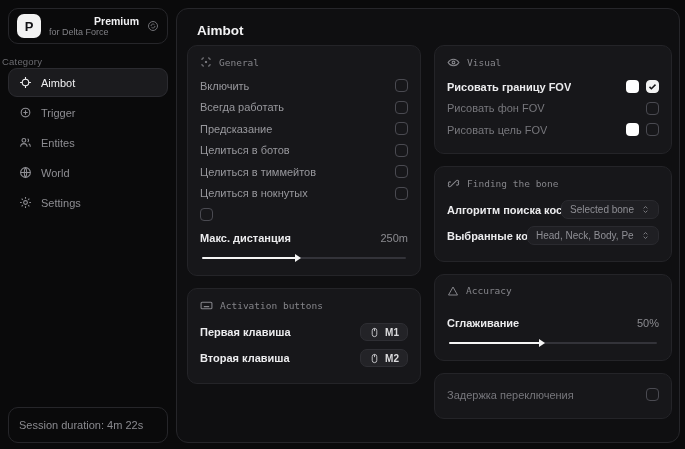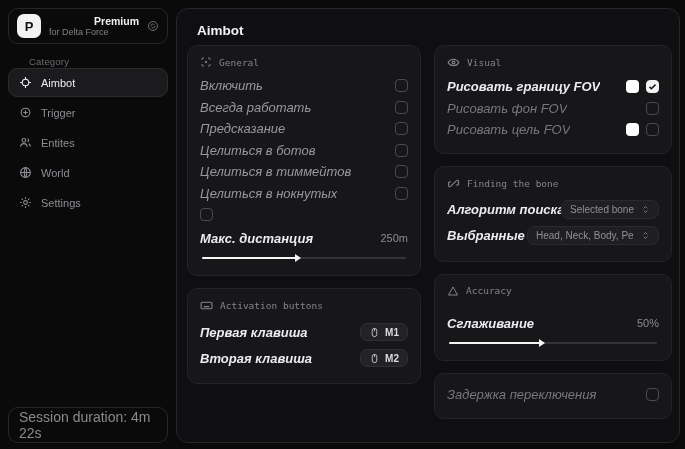--- a/index.html
+++ b/index.html
@@ -20,36 +20,36 @@
   .brand-logo {
     width:24px; height:24px; border-radius:7px; background:#f2f2f2;
     color:#111114; font-weight:700; font-size:13px;
     display:flex; align-items:center; justify-content:center; flex:0 0 auto;
   }
   .brand-text { flex:1; line-height:1.15; }
   .brand-title { font-size:10.5px; font-weight:700; color:#f0f0f2;text-align:right; }
   .brand-sub { font-size:9px; color:#808085; }
   .brand-action { color:#6f6f74; display:flex; }
   .category {
-    position:absolute; left:29px; top:56px;
+    position:absolute; left:2px; top:56px;
     font-size:9.5px; color:#6c6c71; letter-spacing:.2px;
   }
   .menu { position:absolute; left:8px; top:68px; width:160px; display:flex; flex-direction:column; gap:1px; }
   .menu-item {
     height:29px; display:flex; align-items:center; gap:9px;
     padding:0 10px; border-radius:9px; border:1px solid transparent;
     color:#8e8e93; font-size:11px; cursor:default;
   }
   .menu-item.active { background:#1b1b1e; border-color:#2b2b30; color:#f0f0f2; }
   .menu-item .mi { display:flex; color:inherit; }
   .session-card {
     position:absolute; left:8px; bottom:6px; width:160px; height:36px;
     border:1px solid #26262a; border-radius:10px;
     display:flex; align-items:center; padding:0 10px;
-    font-size:14px; color:#8a8a8f;
+    font-size:11px; color:#8a8a8f;
   }
   
   .main {
     position:absolute; left:176px; top:8px; width:504px; height:435px;
     background:#0f0f11; border:1px solid #26262a; border-radius:12px;
     overflow:hidden;
   }
   .page-title { position:absolute; left:20px; top:14px; font-size:13.5px; font-weight:700; color:#f2f2f4; }
   .col { position:absolute; display:flex; flex-direction:column; gap:12px; }
   .col-left  { left:10px;  top:36px; width:234px; }
@@ -59,21 +59,21 @@
     padding:10px 12px 12px;
   }
   .sec-head {
     display:flex; align-items:center; gap:7px;
     font-family:"DejaVu Sans Mono","Liberation Mono",monospace;
     font-size:9.5px; color:#85858a; margin-bottom:7px;
   }
   .sec-head .si { display:flex; color:#85858a; }
   .row { display:flex; align-items:center; justify-content:space-between; min-height:21.5px; }
   .row.tall { min-height:26px; }
-  .lbl { font-size:13px; color:#98989d; white-space:nowrap; overflow:hidden;font-style:italic; }
+  .lbl { font-size:11px; color:#98989d; white-space:nowrap; overflow:hidden; }
   .lbl.bright { color:#ececee; font-weight:700; }
   .lbl.dimmer { color:#77777c; }
   .val { font-size:11px; color:#8b8b90; white-space:nowrap; }
   
   .controls { display:flex; align-items:center; gap:7px; }
   .cb {
     width:13px; height:13px; border:1.5px solid #4a4a51; border-radius:4px;
     display:flex; align-items:center; justify-content:center; background:transparent;
   }
   .cb.checked { background:#f2f2f2; border-color:#f2f2f2; }

